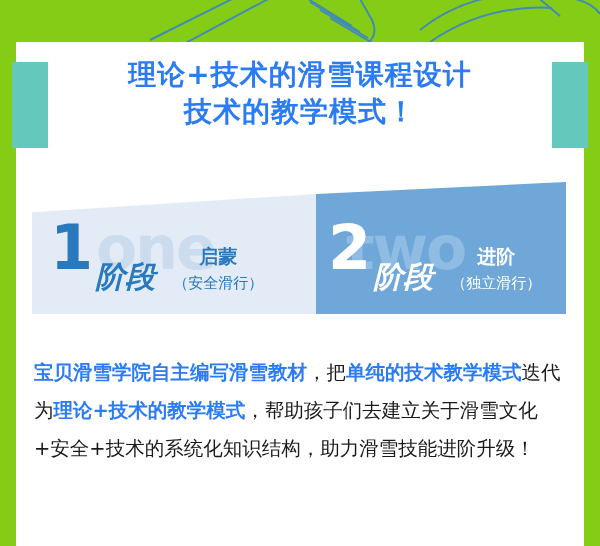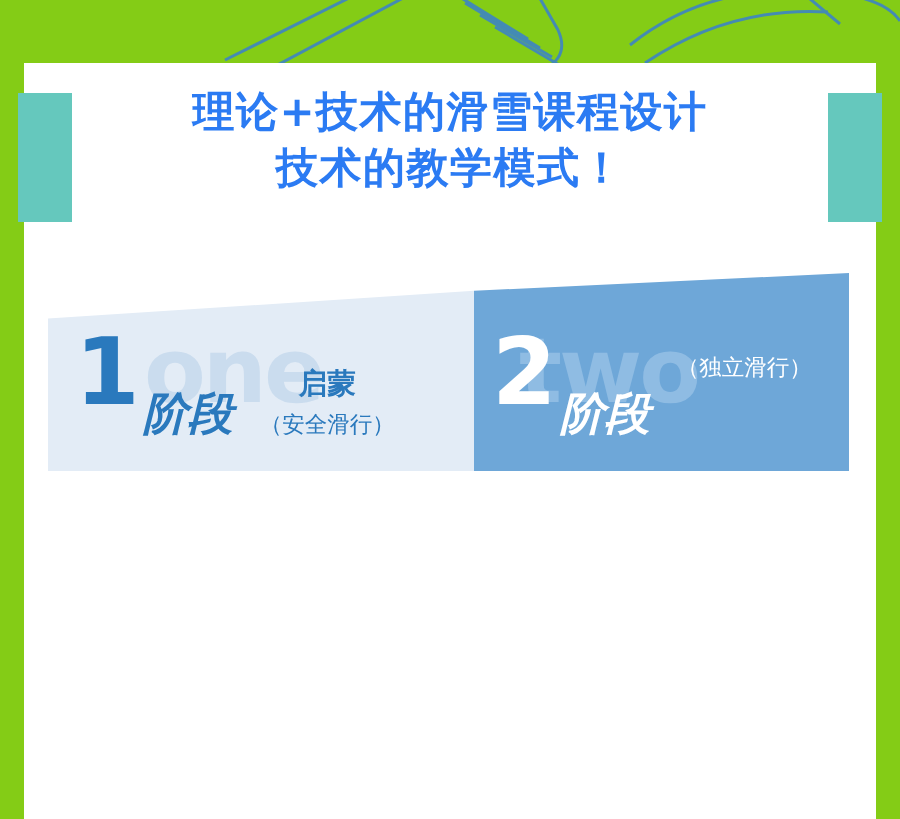--- a/index.html
+++ b/index.html
@@ -168,21 +168,23 @@
           <span class="labelcol">
             <div class="lvl lvl1">启蒙</div>
             <div class="sub sub1">（安全滑行）</div>
           </span>
         </div>
 
         <div class="stage-row s2row">
           <span class="num num2">2</span>
           <span class="stageword sw2">阶段</span>
           <span class="labelcol">
+            <div class="lvl lvl2">进阶</div>
             <div class="sub sub2">（独立滑行）</div>
           </span>
         </div>
       </div>
     </div>
 
+    <p class="body"><span class="hl">宝贝滑雪学院自主编写滑雪教材</span><span>，把</span><span class="hl">单纯的技术教学模式</span><span>迭代为</span><span class="hl">理论+技术的教学模式</span><span>，帮助孩子们去建立关于滑雪文化+安全+技术的系统化知识结构，助力滑雪技能进阶升级！</span></p>
 
   </div>
 </div>
 
 </body></html>

